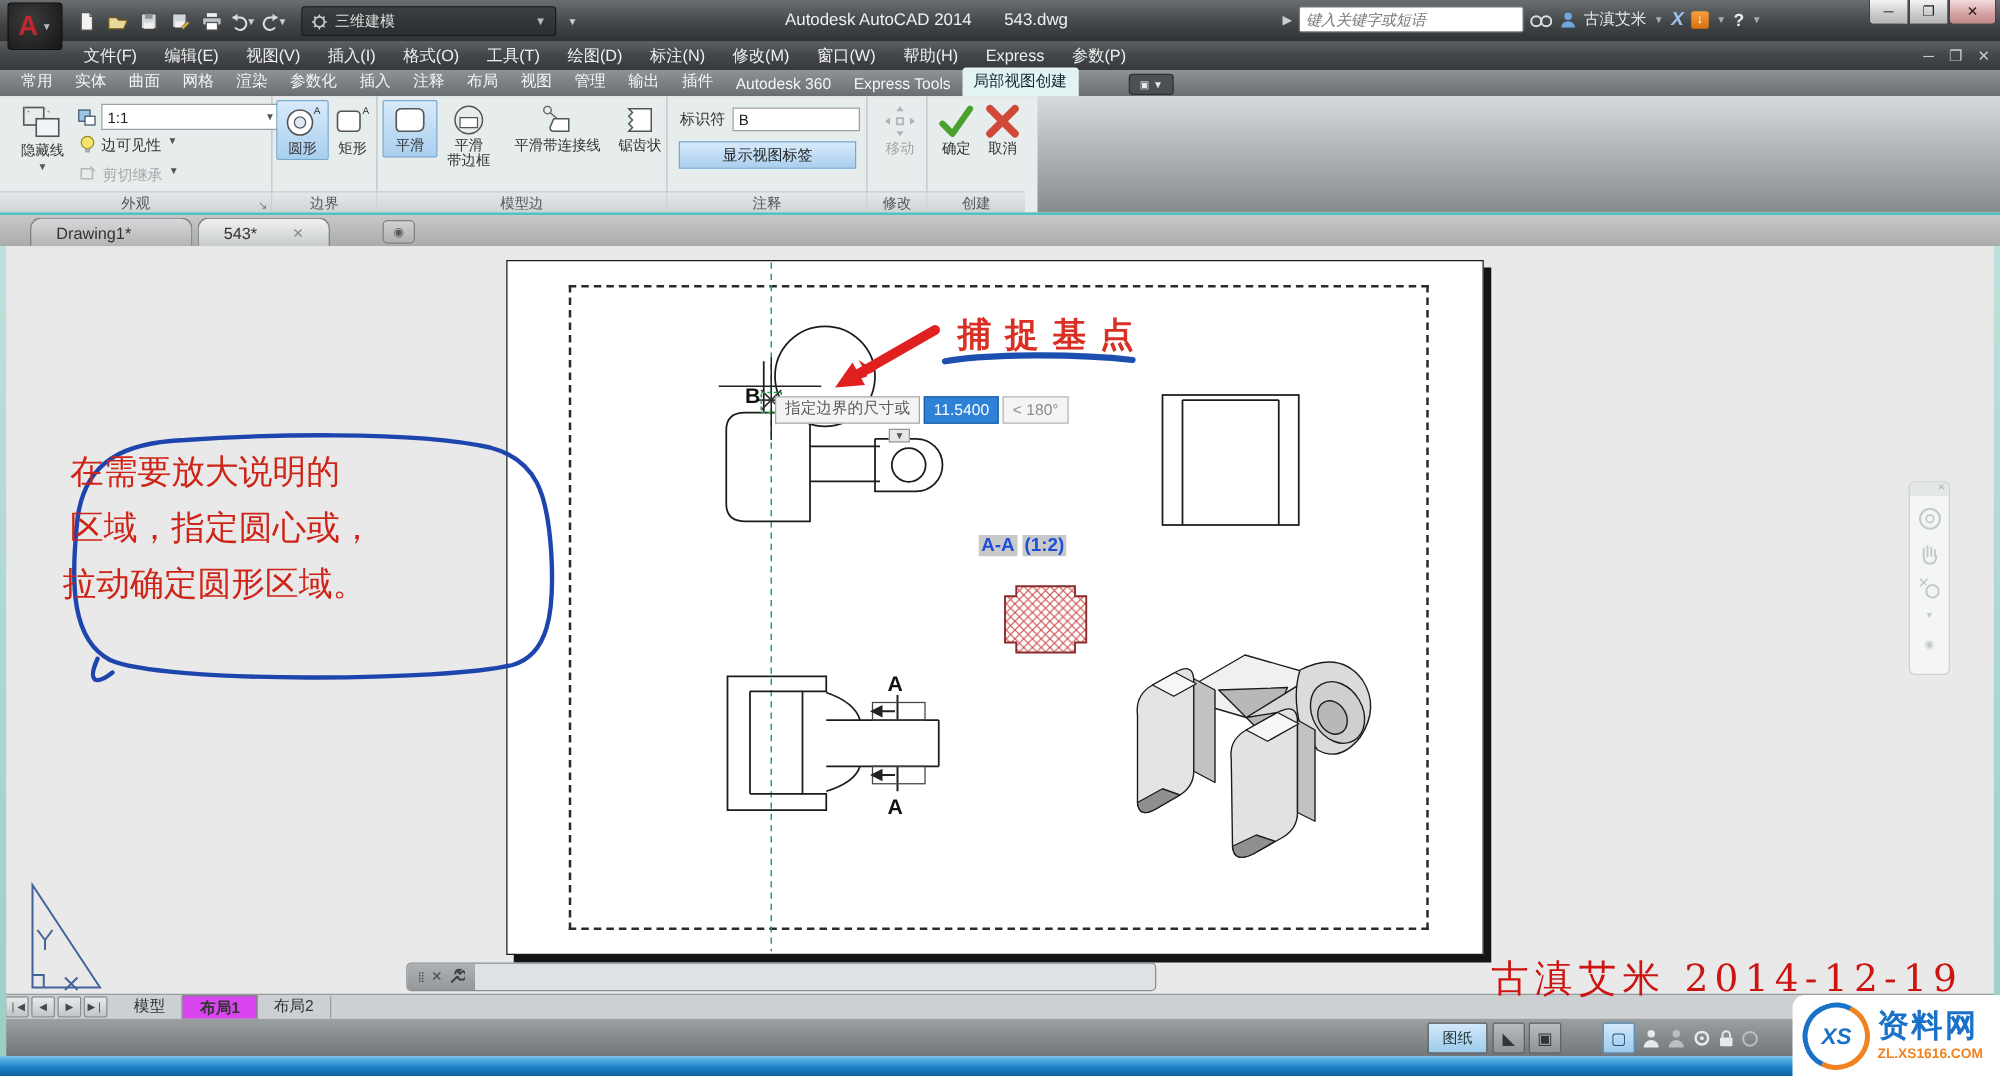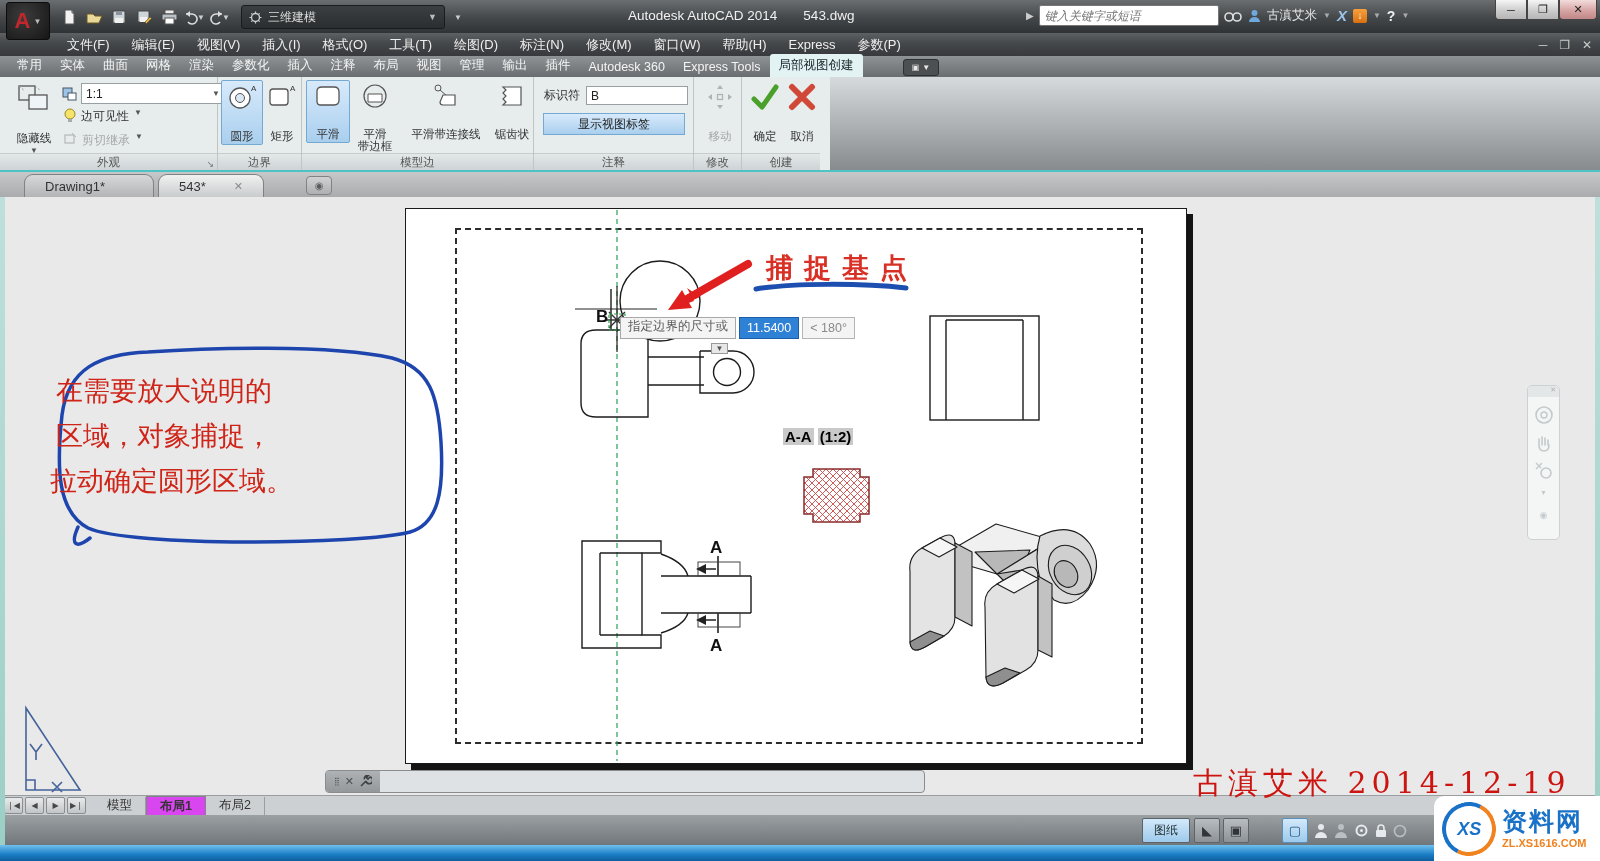--- a/index.html
+++ b/index.html
@@ -60,21 +60,21 @@
   .panels{position:absolute;left:0;top:0;height:93px;width:830px;display:flex;background:#e7ecec;}
   .panel{position:relative;height:93px;border-right:1px solid #bfc4c6;box-sizing:border-box;}
   .plabel{position:absolute;left:0;bottom:0;width:100%;height:16px;font-size:11.5px;color:#555;
     display:flex;align-items:center;justify-content:center;background:linear-gradient(#e3e8e9,#ced4d6);
     border-top:1px solid #c6cbcd;}
   .plabel .launch{position:absolute;right:3px;bottom:1px;font-size:9px;color:#777;}
   .tool{display:flex;flex-direction:column;align-items:center;justify-content:flex-start;gap:2px;
     border:1px solid transparent;border-radius:2px;padding:2px 2px;font-size:11.5px;color:#333;}
   .tool.lit{background:linear-gradient(#d8eafb,#a9cfee);border-color:#74a9d4;}
   .tool.dis{color:#a3a5a7;}
-  .tlabel{line-height:12px;text-align:center;white-space:nowrap;margin-top:17px;}
+  .tlabel{line-height:12px;text-align:center;white-space:nowrap;}
   .combo{display:flex;align-items:center;height:19px;background:#fff;border:1px solid #98a0a4;
     font-size:12px;color:#222;padding:0 4px;}
   .combo .caret{margin-left:auto;color:#555;font-size:8px;}
   .smallrow{display:flex;gap:5px;font-size:12px;color:#333;}
   .smallrow .caret{font-size:8px;color:#555;}
   .idrow{display:flex;align-items:center;gap:6px;font-size:12px;color:#333;}
   .idinput{width:92px;height:17px;background:#fff;border:1px solid #98a0a4;font-size:12px;color:#222;
     display:flex;align-items:center;padding:0 4px;}
   .showlbl{width:140px;height:20px;background:linear-gradient(#d8eafb,#a9cfee);border:1px solid #74a9d4;
     font-size:12px;color:#222;display:flex;align-items:center;justify-content:center;}
@@ -94,23 +94,23 @@
   
   .canvas-bg{left:0;top:197px;width:1600px;height:598px;background:#e9e9e9;}
   .edge{top:197px;width:5px;height:648px;background:linear-gradient(#bfe0da,#9bcfc6);z-index:4;}
   .paper{left:405px;top:208px;width:780px;height:554px;background:#fff;border:1px solid #1a1a1a;
     box-shadow:6px 6px 0 #141414;z-index:1;}
   .vport{left:455px;top:228px;width:684px;height:512px;border:2px dashed #2b2b2b;z-index:2;}
   svg.overlay{position:absolute;left:0;top:0;width:1600px;height:861px;z-index:3;pointer-events:none;}
 
   .callout-title{left:766px;top:250px;color:#d93025;font-size:27px;font-weight:bold;letter-spacing:11px;
     z-index:4;font-family:"DejaVu Serif",serif;}
-  .note-text{left:56px;top:368px;color:#cf2418;font-size:27px;line-height:45px;z-index:4;
+  .note-text{left:56px;top:355px;color:#cf2418;font-size:27px;line-height:45px;z-index:4;
     font-family:"DejaVu Serif",serif;white-space:nowrap;}
-  .aalabel{left:783px;top:428px;z-index:4;font-size:15px;font-weight:bold;color:#000000;display:flex;gap:4px;}
+  .aalabel{left:783px;top:428px;z-index:4;font-size:15px;font-weight:bold;color:#1d4ed8;display:flex;gap:4px;}
   .aalabel .hl{background:#c9c9c9;padding:0 2px;}
   .tooltip{left:620px;top:317px;z-index:5;display:flex;gap:3px;align-items:center;font-size:12.5px;}
   .tip-main{height:20px;background:#f4f4f4;border:1px solid #a8a8a8;color:#5c5c5c;display:flex;
     align-items:flex-end;padding:0 7px;gap:8px;flex-direction:column;}
   .tip-btn{width:15px;height:15px;border:1px solid #999;background:#e7e7e7;color:#555;font-size:8px;
     display:flex;align-items:center;justify-content:center;}
   .tip-value{height:20px;background:#2f81d6;border:1px solid #1c5fa6;color:#fff;display:flex;
     align-items:center;padding:0 7px;}
   .tip-angle{height:20px;background:#f4f4f4;border:1px solid #b5b5b5;color:#8a8a8a;display:flex;
     align-items:center;padding:0 7px;}
@@ -569,21 +569,21 @@
       <path d="M26,708 L26,790 L80,790 Z"></path>
       <path d="M26,780 h9 v10"></path>
       <path d="M52,782 l10,10 M62,782 l-10,10"></path>
       <path d="M30,744 l6,8 M42,744 l-6,8 M36,752 v8"></path>
     </g>
   </svg>
 
   <div class="abs callout-title">捕捉基点</div>
   <div class="abs note-text">
     <div>在需要放大说明的</div>
-    <div>区域，对象捕捉，</div>
+    <div>区域，指定圆心或，</div>
     <div style="margin-left:-6px;">拉动确定圆形区域。</div>
   </div>
   <div class="abs aalabel">
     <span class="hl">A-A</span>
     <span class="hl">(1:2)</span>
   </div>
   <div class="abs tooltip">
     <div class="tip-main">
       <span>指定边界的尺寸或</span>
       <span class="tip-btn">▼</span>

